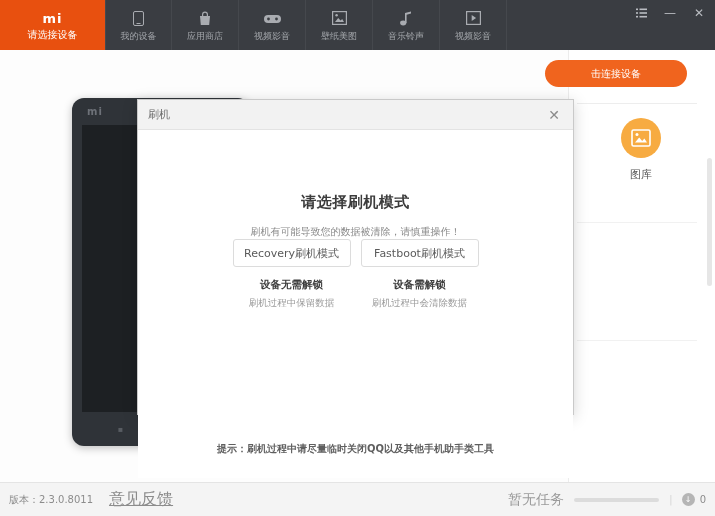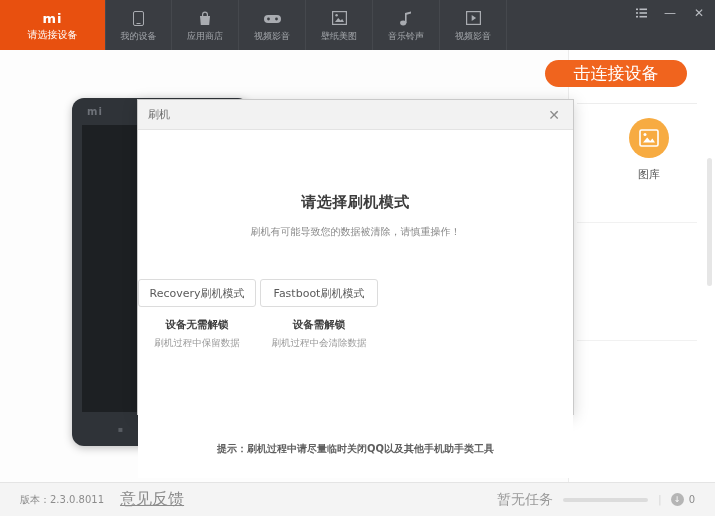--- a/index.html
+++ b/index.html
@@ -40,60 +40,60 @@
   .phone-dash { color:#6d7178; font-size:10px; }
   .phone-screen { position:absolute; left:10px; top:27px; right:10px; bottom:34px; background:#1d2023;
                   display:flex; align-items:center; justify-content:center; }
   .phone-hint { color:#7d8188; font-size:11px; text-align:center; padding:0 8px; }
   .phone-nav { position:absolute; left:0; right:0; bottom:0; height:34px; display:flex; align-items:center; justify-content:space-around; padding:0 28px; }
   .pn { color:#585c62; font-size:8px; }
 
   
   .rpanel { position:absolute; left:568px; top:0; width:147px; height:432px; background:#ffffff; border-left:1px solid #ececec; }
   .connect-btn { position:absolute; left:-24px; top:10px; width:142px; height:27px; background:#f0641e; border-radius:14px;
-                 color:#fff; font-size:17px; display:flex; align-items:center; justify-content:center; cursor:pointer; }
+                 color:#fff; font-size:10px; display:flex; align-items:center; justify-content:center; cursor:pointer; }
   .rdiv { position:absolute; left:8px; top:53px; width:120px; height:1px; background:#ededed; }
   .rdiv2 { position:absolute; left:8px; top:172px; width:120px; height:1px; background:#f1f1f1; }
   .rdiv3 { position:absolute; left:8px; top:290px; width:120px; height:1px; background:#f1f1f1; }
-  .ritem { position:absolute; left:16px; width:128px; display:flex; flex-direction:column; align-items:center; cursor:pointer; }
+  .ritem { position:absolute; left:8px; width:128px; display:flex; flex-direction:column; align-items:center; cursor:pointer; }
   .rcircle { width:40px; height:40px; border-radius:50%; display:flex; align-items:center; justify-content:center; }
   .rlabel { font-size:11px; color:#555; margin-top:9px; }
   .rscroll { position:absolute; right:3px; top:108px; width:5px; height:128px; background:#e6e6e6; border-radius:3px; }
 
   
   .btoolbar { position:absolute; left:252px; top:370px; width:400px; height:30px; display:flex; align-items:center; gap:0; }
   .btool { display:flex; align-items:center; gap:5px; color:#c8c8c8; font-size:11px; cursor:pointer; }
   .btool .bi { width:14px; height:14px; display:flex; align-items:center; justify-content:center; }
   .bsep { color:#e2e2e2; font-size:11px; padding:0 10px; }
   .btool.active { color:#555; }
 
   
   .statusbar { position:absolute; left:0; top:482px; width:715px; height:34px; background:#f4f4f4; border-top:1px solid #e4e4e4;
-               display:flex; align-items:center; padding:0 20px; }
+               display:flex; align-items:center; padding:0 9px; }
   .sb-version { color:#8c8c8c; font-size:10px; }
   .sb-feedback { color:#8c8c8c; font-size:16px; margin-left:16px; text-decoration:underline; cursor:pointer; }
   .sb-spacer { flex:1; }
   .sb-task { color:#9a9a9a; font-size:14px; }
   .sb-prog { width:85px; height:4px; background:#dcdcdc; border-radius:2px; margin:0 10px; }
   .sb-sep { color:#d8d8d8; font-size:11px; margin-right:9px; }
   .sb-dl { display:flex; align-items:center; gap:5px; cursor:pointer; }
   .sb-dl-icon { width:13px; height:13px; border-radius:50%; background:#b5b5b5; display:flex; align-items:center; justify-content:center; color:#fff; font-size:8px; }
   .sb-count { color:#8c8c8c; font-size:10px; }
 
   
   .dlg { position:absolute; left:137px; top:99px; width:437px; height:316px; background:#fff;
          border:1px solid #c9c9c9; box-shadow:0 3px 14px rgba(0,0,0,.17); }
   .dlg-title { height:30px; background:#f2f2f2; border-bottom:1px solid #e3e3e3; display:flex; align-items:center; padding:0 10px; }
   .dlg-title-text { font-size:11px; color:#6e6e6e; }
   .dlg-title-spacer { flex:1; }
   .dlg-close { width:18px; height:18px; display:flex; align-items:center; justify-content:center; color:#8a8a8a; font-size:14px; cursor:pointer; }
   .dlg-body { position:relative; height:285px; background:#fff; }
   .dlg-h { text-align:center; font-size:15px; font-weight:bold; color:#3c3c3c; margin-top:63px; letter-spacing:.5px; }
   .dlg-sub { text-align:center; font-size:10px; color:#8b8b8b; margin-top:13px; }
-  .mode-row { display:flex; gap:4px; margin-top:40px; }
+  .mode-row { display:flex; justify-content:center; gap:10px; }
   .mode-col { width:118px; display:flex; flex-direction:column; align-items:center; }
   .mode-btn { width:118px; height:28px; border:1px solid #dcdcdc; border-radius:3px; background:#fff;
               display:flex; align-items:center; justify-content:center; font-size:11px; color:#5a5a5a; cursor:pointer; }
   .mode-b1 { font-size:10.5px; font-weight:bold; color:#3c3c3c; margin-top:11px; }
   .mode-b2 { font-size:9.5px; color:#9a9a9a; margin-top:5px; }
   .dlg-tip { position:absolute; left:0; right:0; bottom:22px; text-align:center; font-size:10px; color:#5f5f5f; font-weight:bold; }
 </style>
 </head>
 <body>
 

